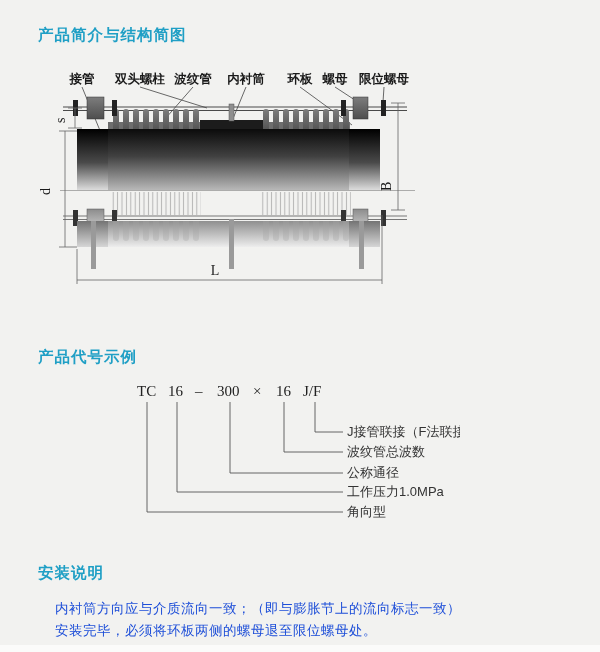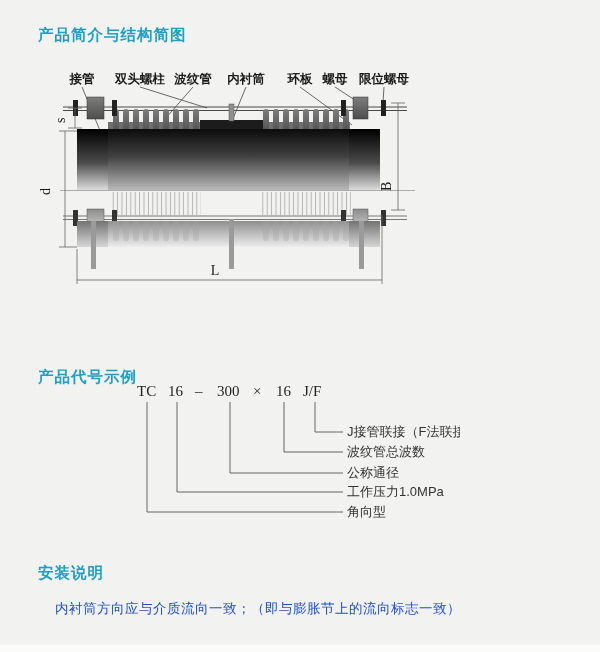--- a/index.html
+++ b/index.html
@@ -8,21 +8,21 @@
     background:#f2f2f0;
     font-family:"Liberation Sans", sans-serif;
     color:#3b3b3b;
   }
   .heading{
     position:absolute;left:38px;
     font-size:15.5px;font-weight:bold;color:#1f9fc5;
     letter-spacing:1px;white-space:nowrap;
   }
   #heading-intro{top:9px;margin-top:16px;}
-  #heading-code{top:347px;margin-top:20px;}
+  #heading-code{top:347px;}
   #heading-install{top:563px;}
   .diagram-svg{position:absolute;left:35px;top:63px;}
   .code-svg{position:absolute;left:100px;top:380px;}
   .install-block{
     position:absolute;left:55px;top:598px;width:440px;
     font-size:13.5px;line-height:22px;color:#1d4ed8;letter-spacing:.5px;
   }
   .bottom-strip{position:absolute;left:0;bottom:0;width:600px;height:7px;background:#fbfbfa;}
   svg text{fill:#1a1a1a;}
   .part-label{font-size:12.5px;font-weight:bold;font-family:"Liberation Sans",sans-serif;}
@@ -205,15 +205,16 @@
     <text class="code-anno" x="247" y="97">公称通径</text>
     <text class="code-anno" x="247" y="116">工作压力1.0MPa</text>
     <text class="code-anno" x="247" y="136">角向型</text>
   </g>
 </svg>
 
 <div class="heading" id="heading-install">安装说明</div>
 
 <div class="install-block">
   <div>内衬筒方向应与介质流向一致；（即与膨胀节上的流向标志一致）</div>
+  <div>安装完毕，必须将环板两侧的螺母退至限位螺母处。</div>
 </div>
 
 <div class="bottom-strip"></div>
 
 </body></html>

